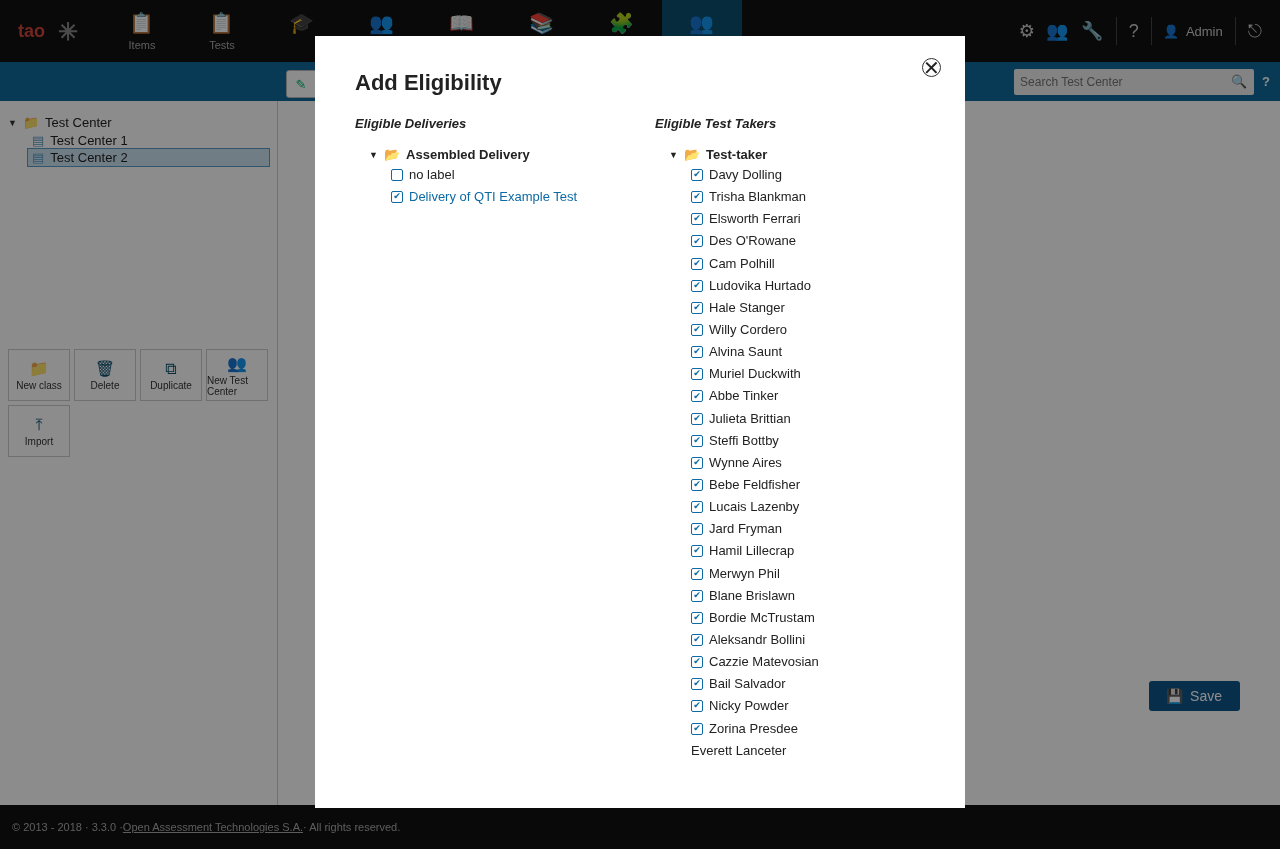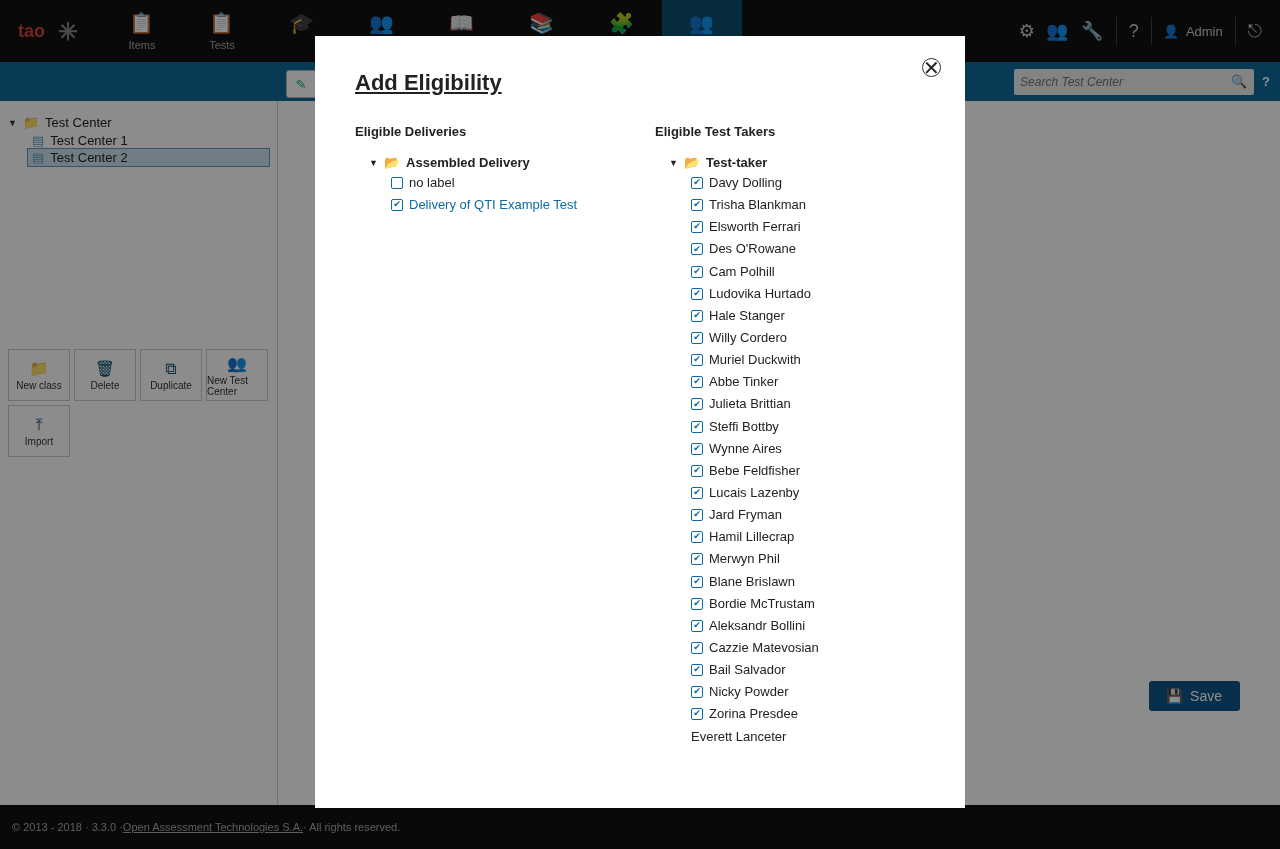--- a/index.html
+++ b/index.html
@@ -17,21 +17,21 @@
 .topnav .navitem.placeholder .label { visibility: hidden; }
 .topspacer { flex: 1; }
 .topright { display: flex; align-items: center; gap: 12px; padding: 0 18px; color:#ccc; }
 .topright .sep { width:1px; height:28px; background:#444; }
 .topright .ricn { font-size: 18px; cursor: pointer; color:#ccc; }
 .admin { display:flex; align-items:center; gap:6px; font-size:13px; }
 
 
 .bluebar { background: #126a9c; height: 39px; display:flex; align-items:center; justify-content: flex-end; padding: 0 10px; gap: 8px; }
 .searchwrap { background:#eee; display:flex; align-items:center; border-radius:2px; width:240px; height:26px; padding:0 6px; }
-.searchwrap input { border:none; background:transparent; flex:1; font-size:12px; color:#888; outline:none;font-style:italic; }
+.searchwrap input { border:none; background:transparent; flex:1; font-size:12px; color:#888; outline:none; }
 .searchwrap .sicon { color:#888; }
 .helpicn { color:#fff; font-weight:bold; }
 
 
 .main { display:flex; height: calc(849px - 62px - 39px - 32px); }
 .leftpanel { width: 278px; background:#fff; border-right:1px solid #ccc; padding:12px 8px; position:relative; }
 .tree { font-size:13px; }
 .tree .node { display:flex; align-items:center; gap:6px; padding:2px 0; cursor:pointer; }
 .tree .node .tog { font-size:9px; color:#333; }
 .tree .node .ficn { color:#d9a521; }
@@ -48,24 +48,24 @@
 
 
 .footer { position:absolute; bottom:0; left:0; right:0; height:44px; background:#111; color:#aaa; font-size:11px; display:flex; align-items:center; padding:0 12px; }
 .footer a { color:#aaa; text-decoration:underline; }
 
 
 .overlay { position:absolute; inset:0; background:rgba(0,0,0,0.45); z-index:100; display:flex; justify-content:center; }
 .modal { background:#fff; width:650px; margin-top:36px; height:772px; position:relative; display:flex; flex-direction:column; }
 .modal-scroll { overflow-y:scroll; padding: 34px 40px 10px 40px; flex:1; }
 .modal-close { position:absolute; top:22px; right:24px; font-size:20px; cursor:pointer; border:1.5px solid #333; border-radius:50%; width:19px; height:19px; display:flex; align-items:center; justify-content:center; line-height:1; }
-.modal h2 { font-size:22px; font-weight:bold; margin-bottom:28px;text-decoration:underline; }
+.modal h2 { font-size:22px; font-weight:bold; margin-bottom:20px; }
 .modal-cols { display:flex; gap:30px; }
 .modal-col { flex:1; }
-.modal-col h4 { font-size:13px; font-weight:bold; margin-bottom:14px; }
+.modal-col h4 { font-size:13px; font-weight:bold; margin-bottom:14px;font-style:italic; }
 .mtree { font-size:13px; }
 .mtree .mfolder { display:flex; align-items:center; gap:6px; padding:2px 0; margin-left:14px; }
 .mtree .mfolder .tog { font-size:9px; }
 .mtree .mfolder .ficn { color:#d9a521; }
 .mtree .mrow { display:flex; align-items:center; gap:6px; padding:1px 0 1px 36px; line-height:1.55; }
 .mtree .mrow .chk { width:12px; height:12px; border:1.5px solid #0d6aa5; border-radius:2px; display:inline-flex; align-items:center; justify-content:center; font-size:9px; color:#0d6aa5; background:#fff; }
 .mtree .mrow .chk.checked::before { content:"✔"; }
 .mtree .mrow.linklike { color:#0d6aa5; cursor:pointer; }
 .col-right-scroll { max-height:620px; overflow-y:scroll; padding-right:6px; }
 
@@ -265,20 +265,24 @@
                   <div class="mrow">
                     <span class="chk checked"></span>
                     <span>Hale Stanger</span>
                   </div>
                   <div class="mrow">
                     <span class="chk checked"></span>
                     <span>Willy Cordero</span>
                   </div>
                   <div class="mrow">
                     <span class="chk checked"></span>
+                    <span>Alvina Saunt</span>
+                  </div>
+                  <div class="mrow">
+                    <span class="chk checked"></span>
                     <span>Muriel Duckwith</span>
                   </div>
                   <div class="mrow">
                     <span class="chk checked"></span>
                     <span>Abbe Tinker</span>
                   </div>
                   <div class="mrow">
                     <span class="chk checked"></span>
                     <span>Julieta Brittian</span>
                   </div>

